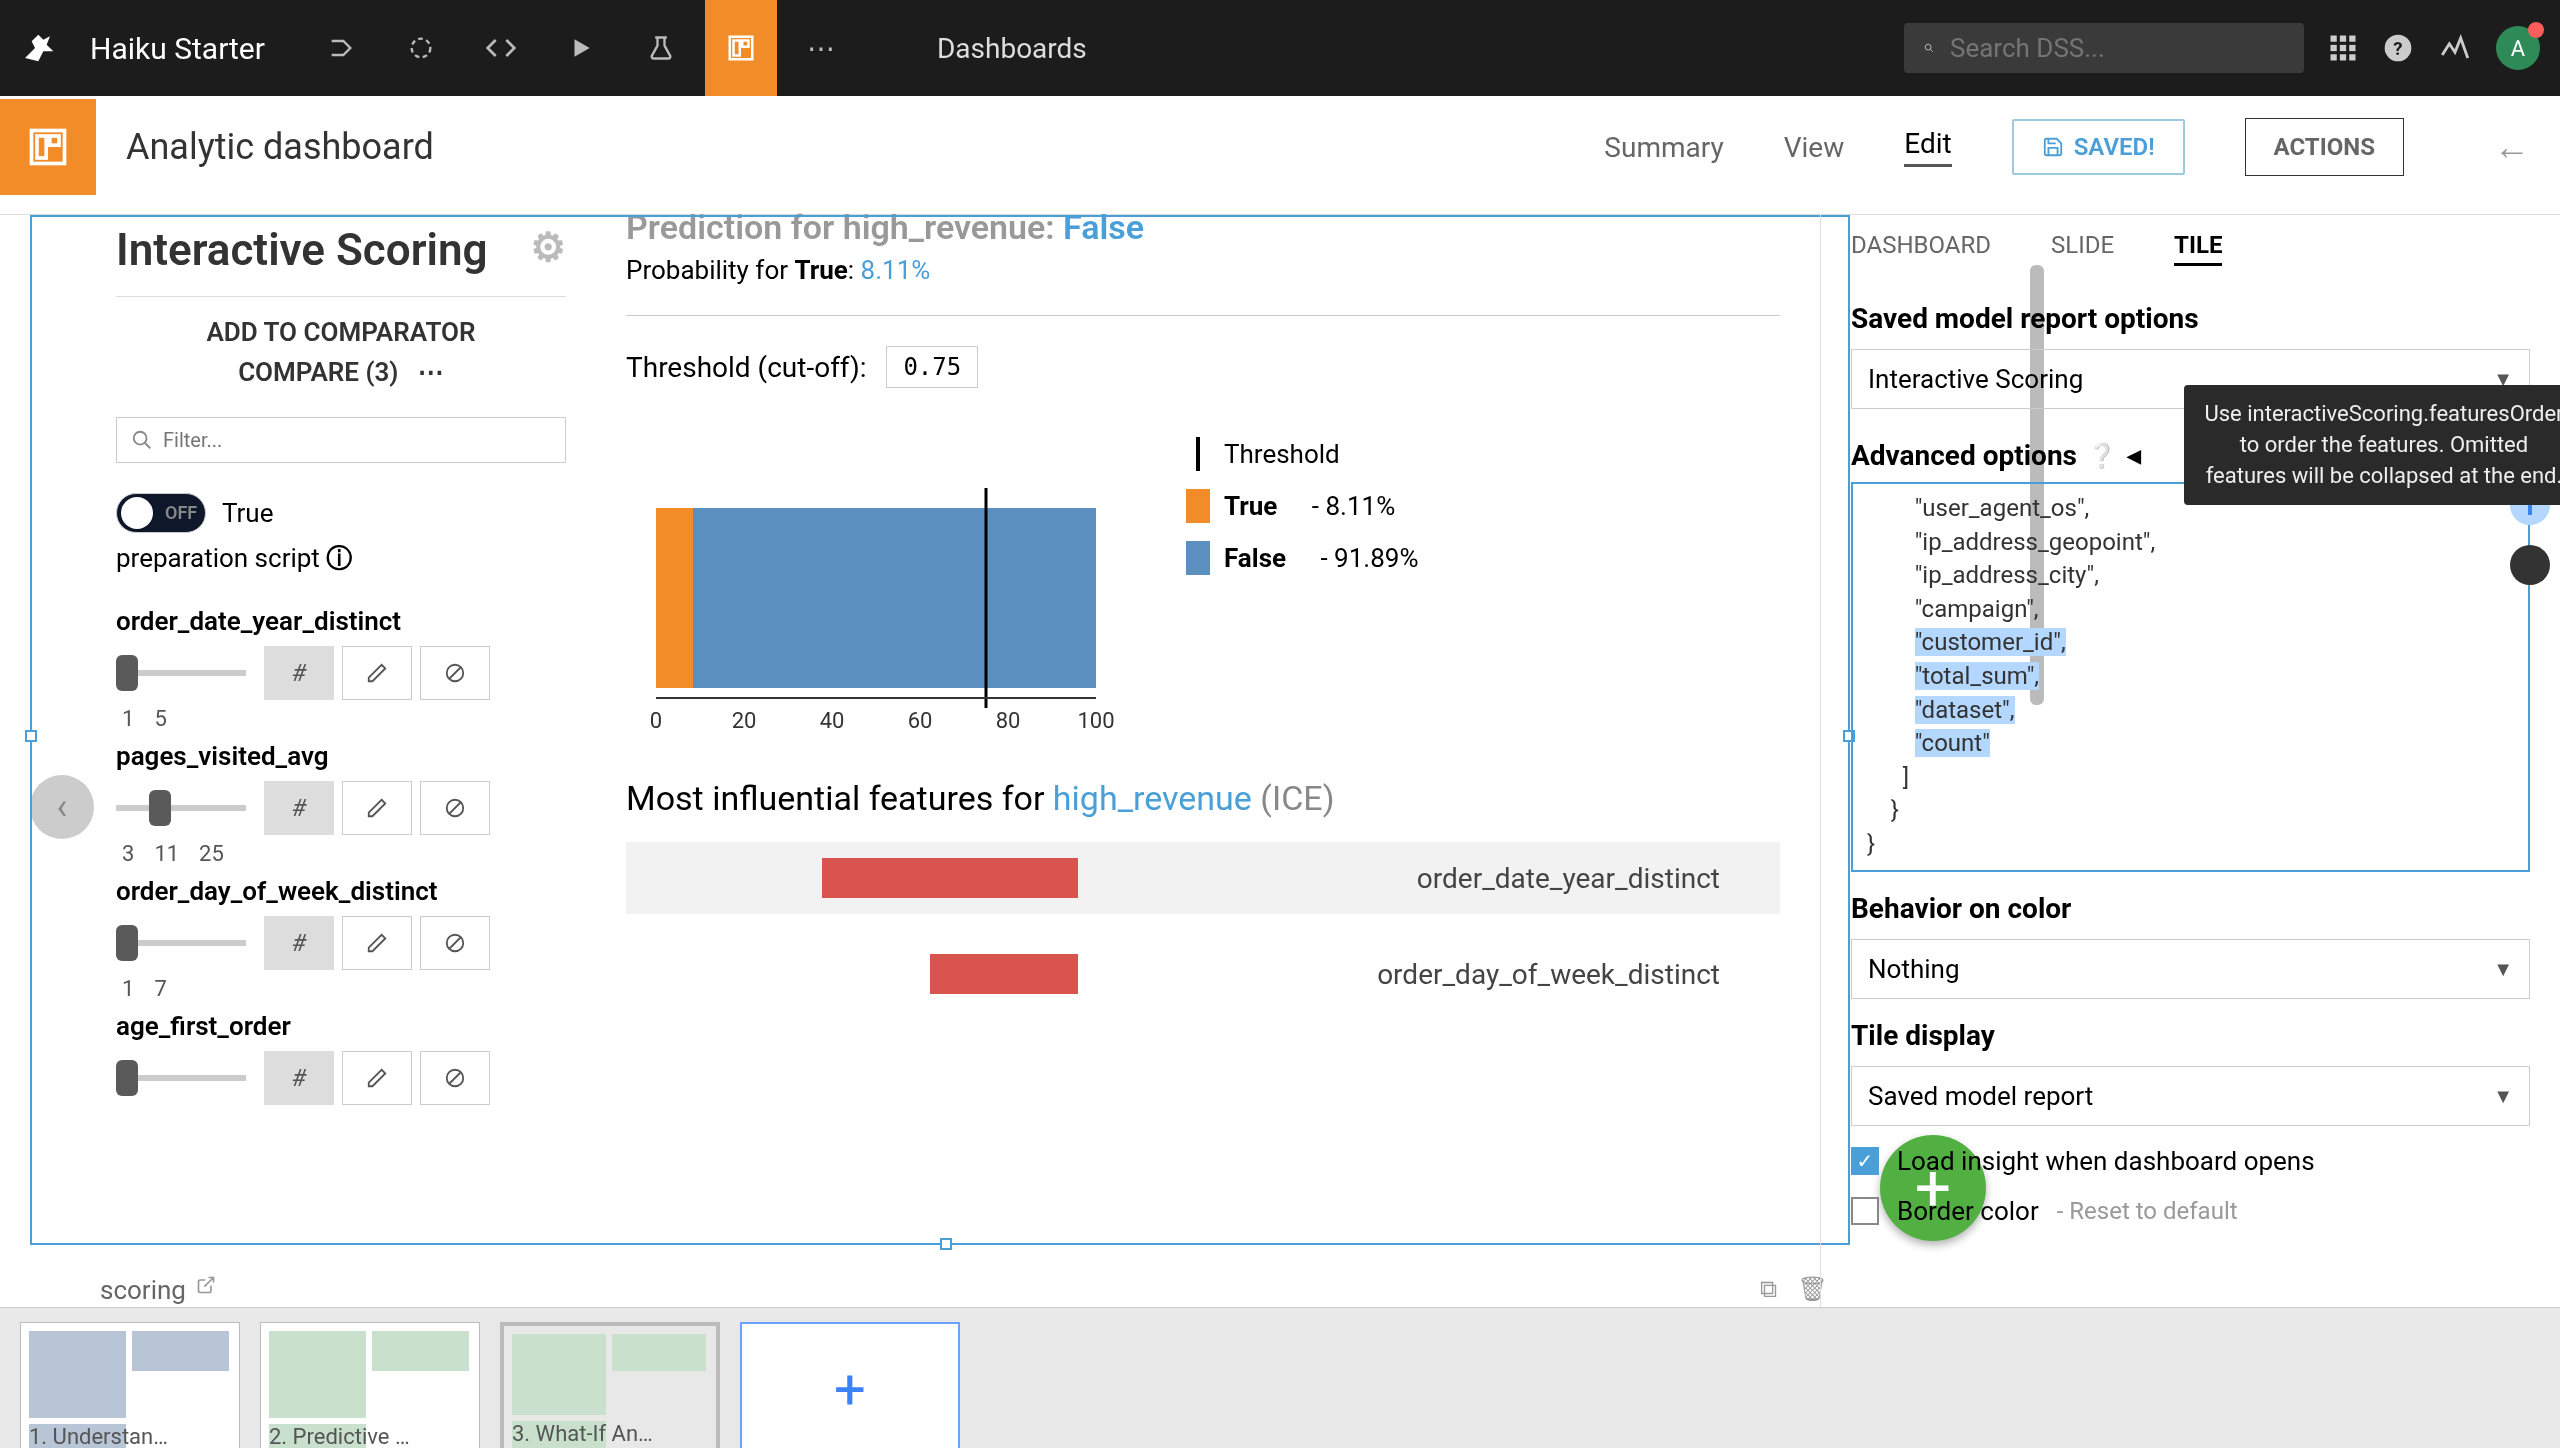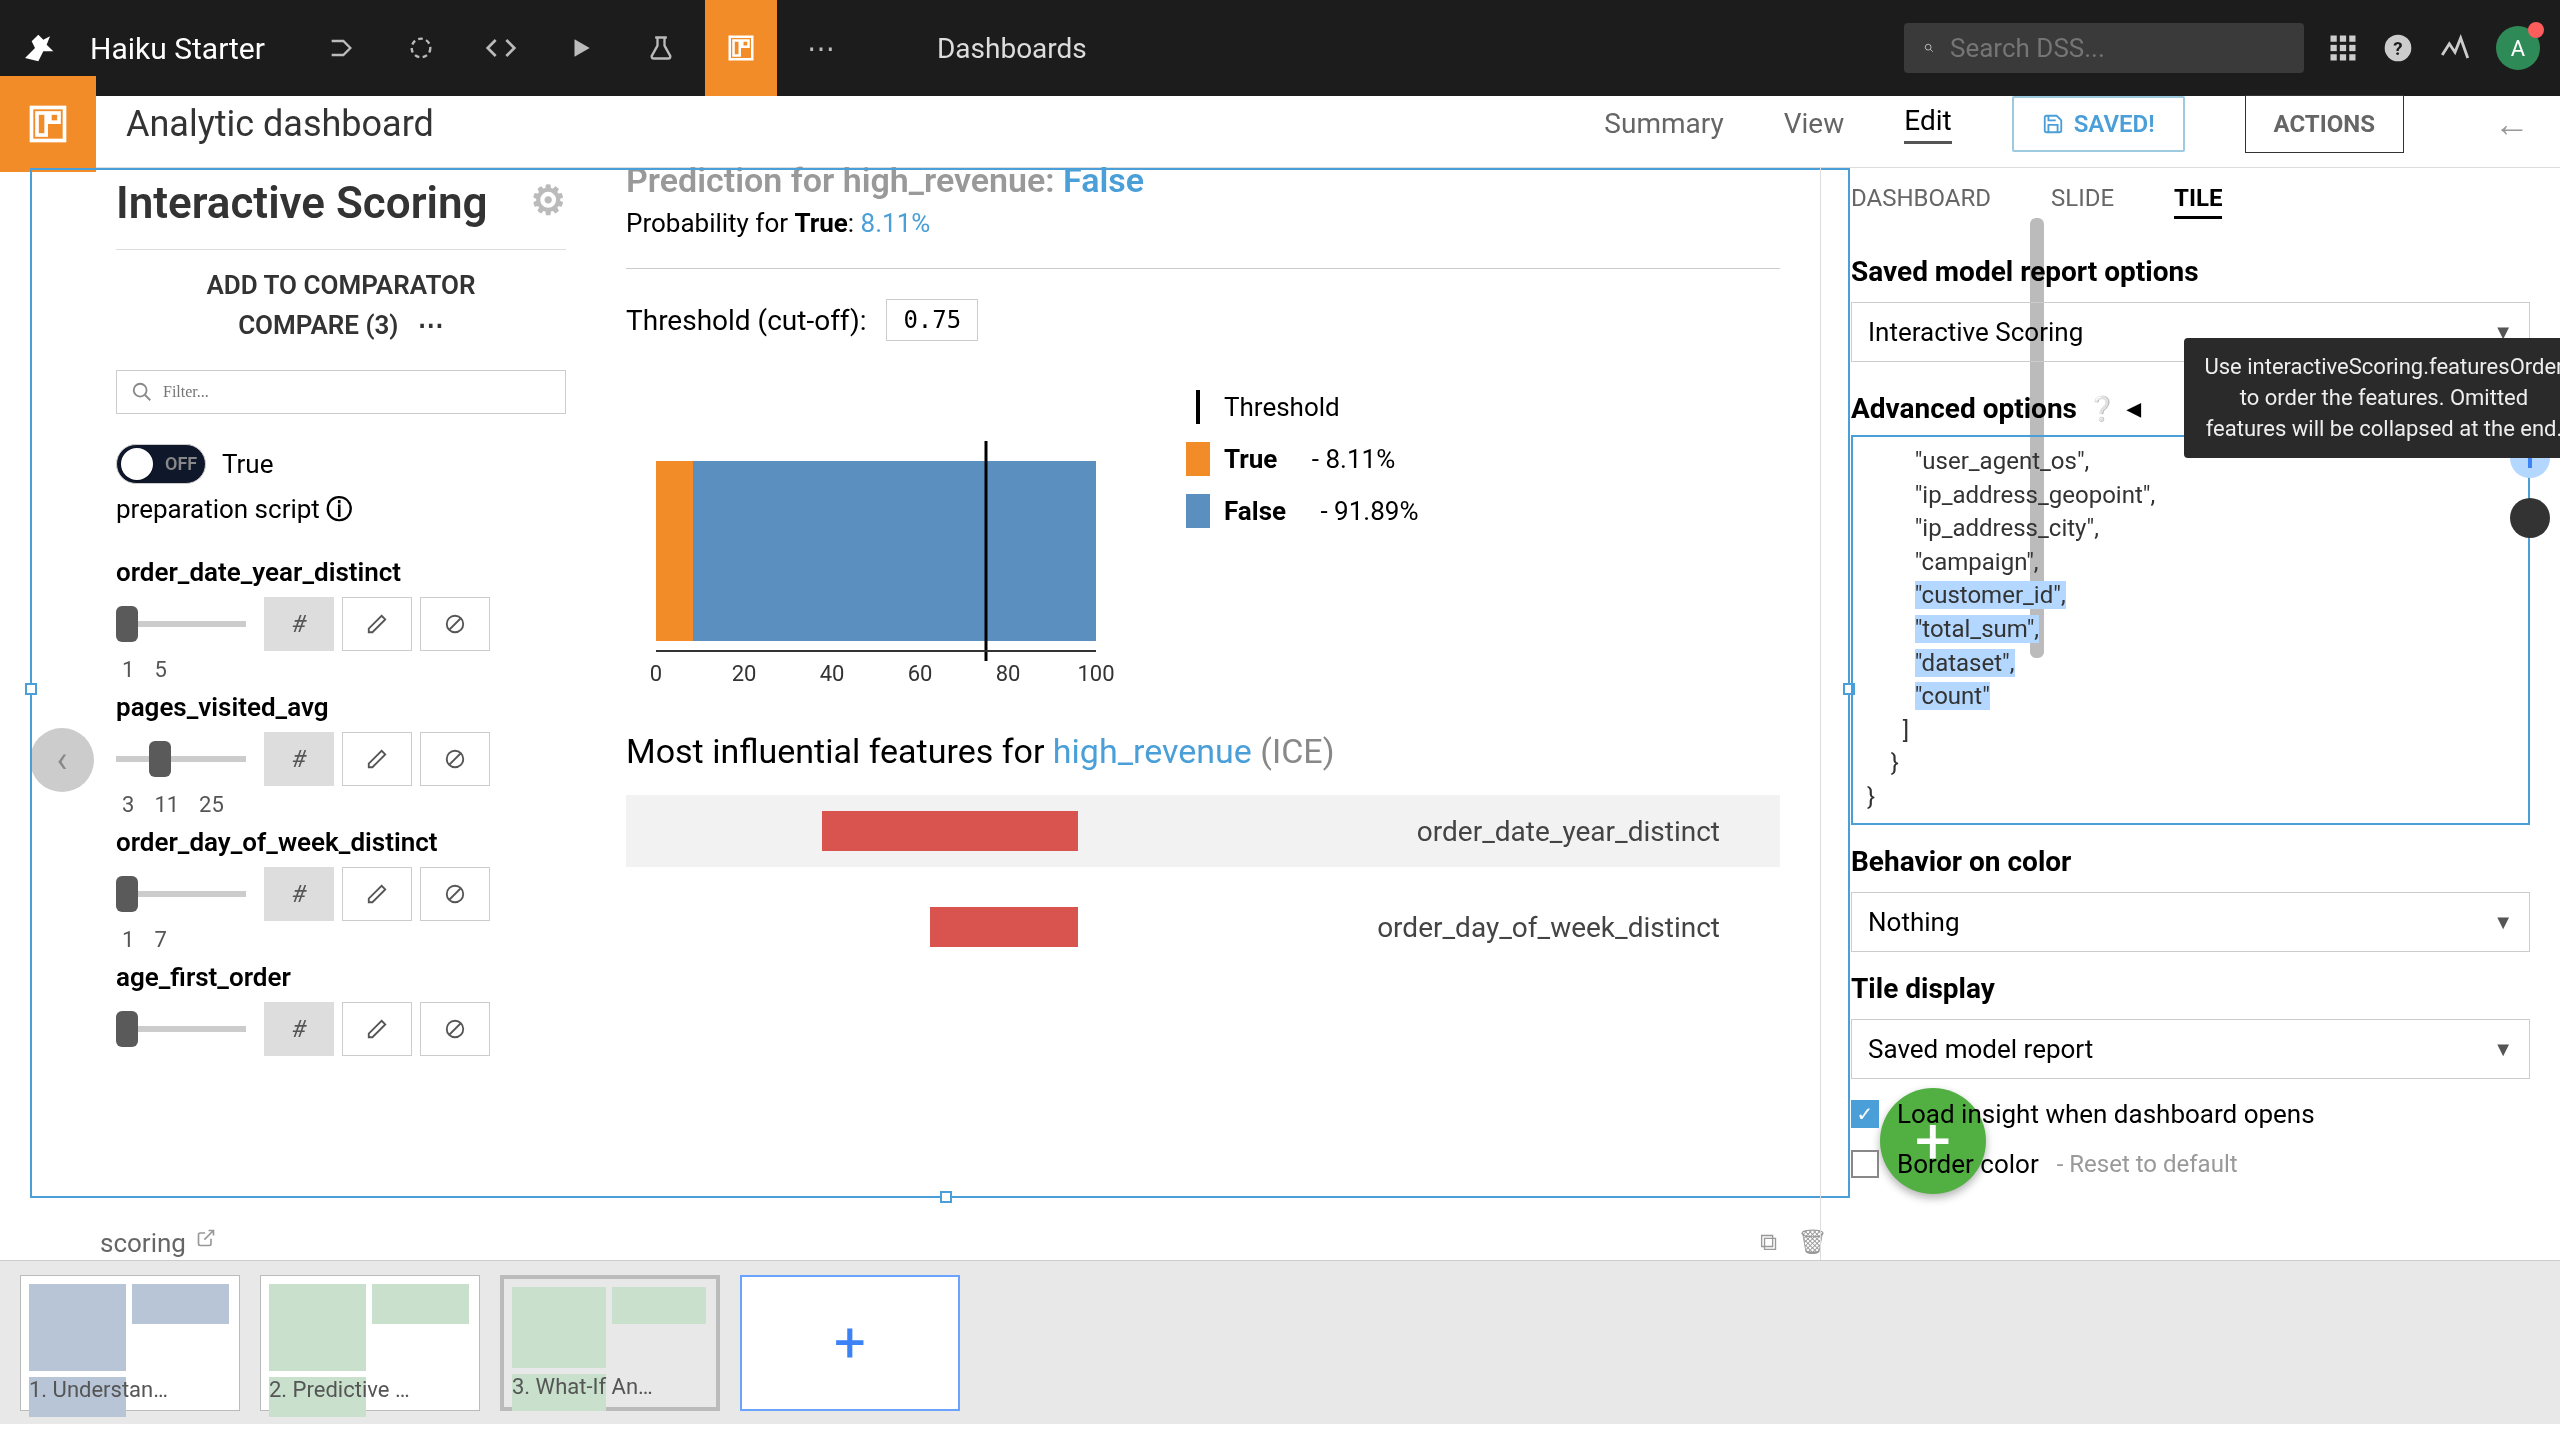--- a/index.html
+++ b/index.html
@@ -10,39 +10,39 @@
 .topbar .ticons { display: flex; gap: 8px; align-items: center; }
 .topbar .ticon { width: 72px; height: 96px; display: flex; align-items: center; justify-content: center; color: #999; }
 .topbar .ticon.active { background: #f28c28; color: #fff; }
 .topbar .breadcrumb { margin-left: 80px; font-size: 28px; color: #ddd; position: relative; }
 .topbar .rside { margin-left: auto; display: flex; align-items: center; gap: 24px; }
 .topbar .search { background: #3a3a3a; border-radius: 4px; padding: 10px 20px; display: flex; align-items: center; gap: 16px; width: 400px; }
 .topbar .search input { background: transparent; border: none; color: #bbb; font-size: 26px; outline: none; flex: 1; }
 .avatar { width: 44px; height: 44px; border-radius: 50%; background: #2e8b57; color: #fff; display: flex; align-items: center; justify-content: center; font-size: 22px; position: relative; }
 .avatar .dot { position: absolute; top: -4px; right: -4px; width: 16px; height: 16px; background: #ff5c5c; border-radius: 50%; }
 
-.headerbar { height: 72px; display: flex; align-items: center; border-bottom: 1px solid #ddd; padding: 0 30px 16px 0; }
+.headerbar { height: 119px; display: flex; align-items: center; border-bottom: 1px solid #ddd; padding: 0 30px 16px 0; }
 .headerbar .hicon { width: 96px; height: 96px; background: #f28c28; display: flex; align-items: center; justify-content: center; }
 .headerbar .htitle { font-size: 36px; margin-left: 30px; color: #333; }
 .headerbar .htabs { margin-left: auto; display: flex; align-items: center; gap: 60px; font-size: 28px; color: #666; }
 .headerbar .htabs .active { color: #000; border-bottom: 3px solid #555; padding-bottom: 4px; }
 .headerbar .saved { border: 2px solid #9ecae1; color: #4a9fd8; padding: 12px 28px; font-size: 24px; font-weight: 600; border-radius: 2px; display: flex; align-items: center; gap: 10px; }
 .headerbar .actions { border: 1px solid #333; padding: 14px 28px; font-size: 24px; font-weight: 700; }
 .headerbar .backarr { margin-left: 30px; color: #999; font-size: 36px; }
 
 .main { display: flex; height: calc(100% - 96px - 96px - 164px); position: relative; }
 .leftpane { width: 490px; padding: 10px 20px; overflow: hidden; }
 .leftpane .lp-title { font-size: 44px; font-weight: 600; color: #333; line-height: 1.15; display: flex; justify-content: space-between; align-items: flex-start; }
 .leftpane .lp-title .gear { color: #bbb; font-size: 40px; }
 .leftpane hr { border: none; border-top: 1px solid #ddd; margin: 20px 0; }
 .leftpane .addcomp { text-align: center; font-size: 26px; font-weight: 600; color: #333; margin: 20px 0 10px; }
 .leftpane .compn { text-align: center; font-size: 26px; font-weight: 600; color: #333; margin-bottom: 30px; }
 .leftpane .filterrow { display: flex; align-items: center; gap: 8px; margin-bottom: 30px; }
 .leftpane .filterrow .sbox { border: 1px solid #ccc; padding: 10px 14px; display: flex; align-items: center; gap: 10px; flex:1; }
-.leftpane .filterrow input { border: none; font-size: 16px; outline: none; flex: 1; font-family: Liberation Serif, serif; }
+.leftpane .filterrow input { border: none; font-size: 20px; outline: none; flex: 1; }
 .leftpane .togrow { display: flex; align-items: center; gap: 16px; margin-bottom: 8px; }
 .leftpane .toggle { width: 90px; height: 40px; border-radius: 20px; background: #0f172a; border: 1px solid #ccc; display: flex; align-items: center; padding: 0 8px; font-size: 18px; color: #888; font-weight: 600; position: relative; }
 .leftpane .toggle .knob { width: 32px; height: 32px; border-radius: 50%; background: #fff; box-shadow: 0 1px 2px rgba(0,0,0,.3); position: absolute; left: 4px; }
 .leftpane .toglabel { font-size: 26px; }
 .leftpane .prep { font-size: 26px; margin-bottom: 30px; }
 .feature-row { margin-bottom: 10px; }
 .feature-row .fname { font-size: 26px; font-weight: 600; margin-bottom: 10px; }
 .feature-row .fctrl { display: flex; align-items: center; gap: 8px; }
 .feature-row .slider { flex: 0 0 130px; height: 6px; background: #ccc; position: relative; margin-right: 10px; }
 .feature-row .slider .handle { width: 22px; height: 36px; background: #5a5a5a; border-radius: 6px; position: absolute; top: -15px; }

